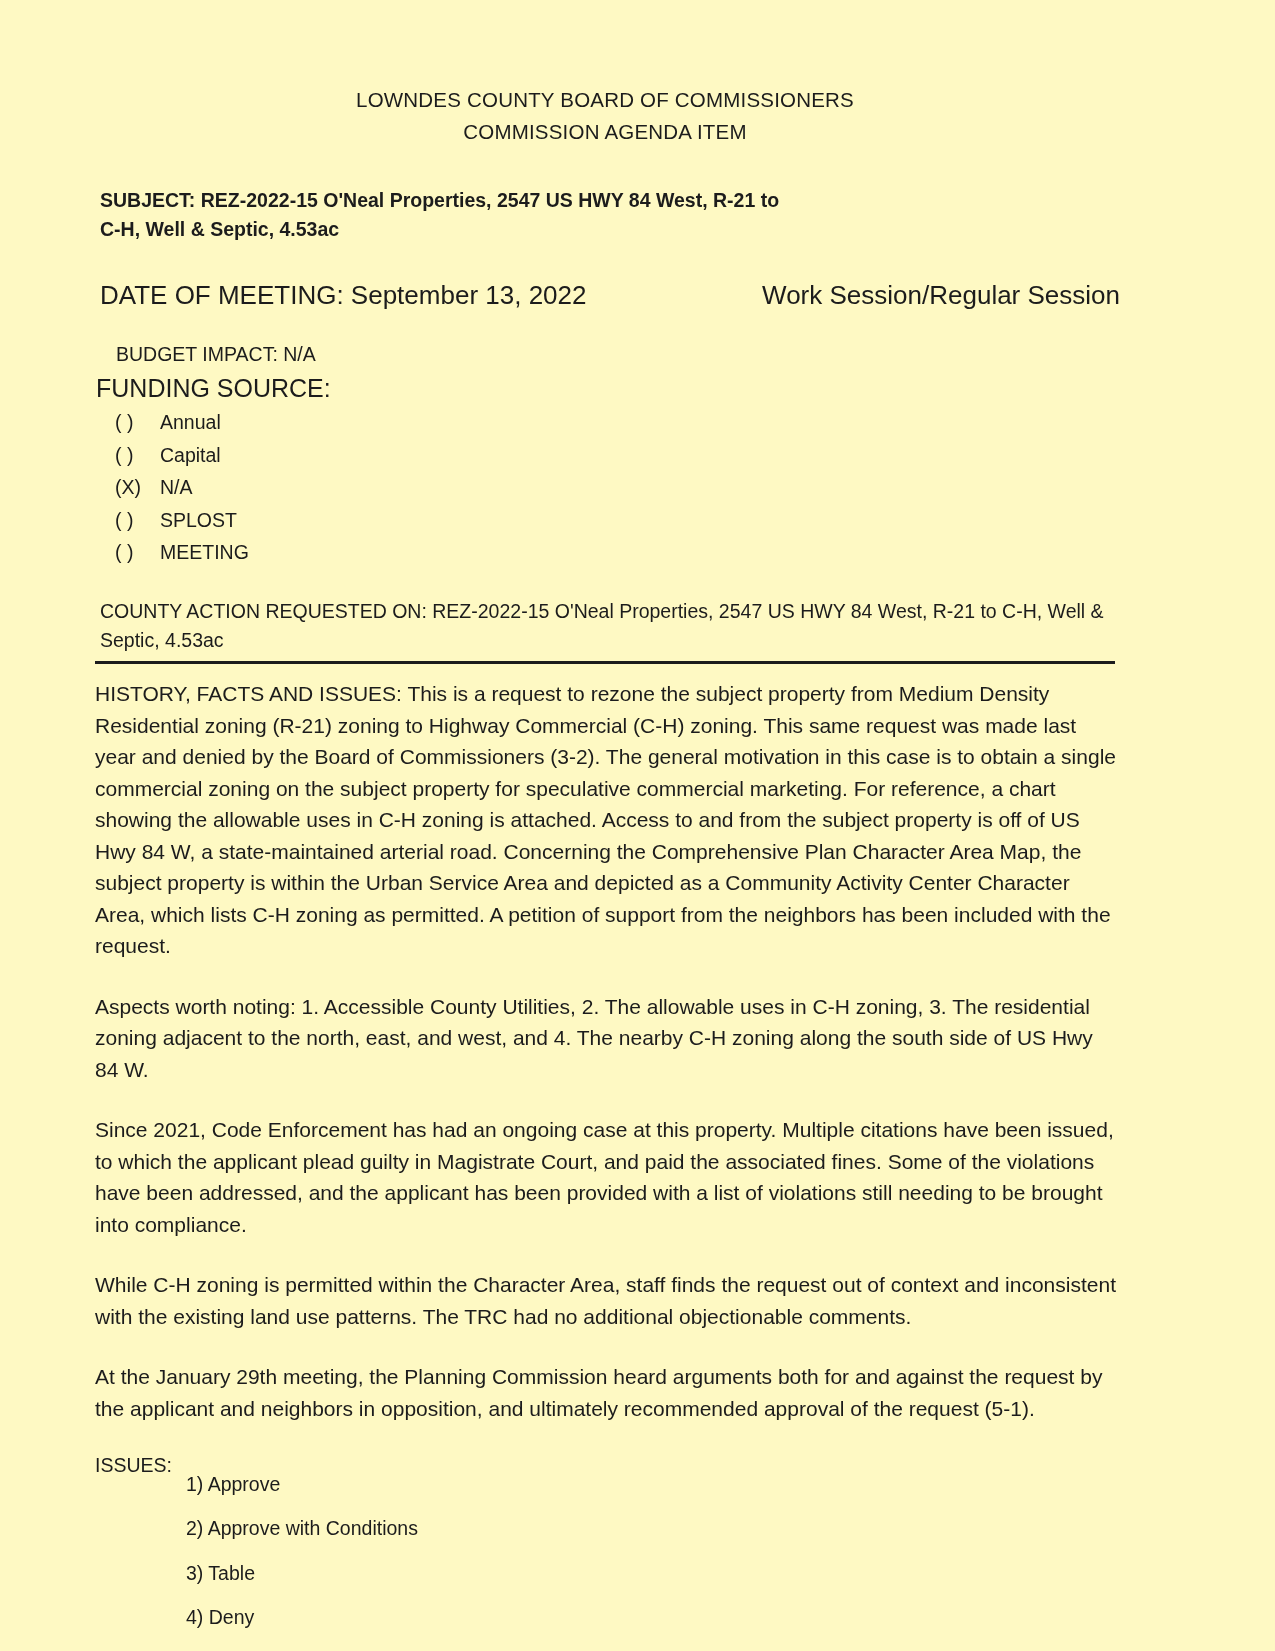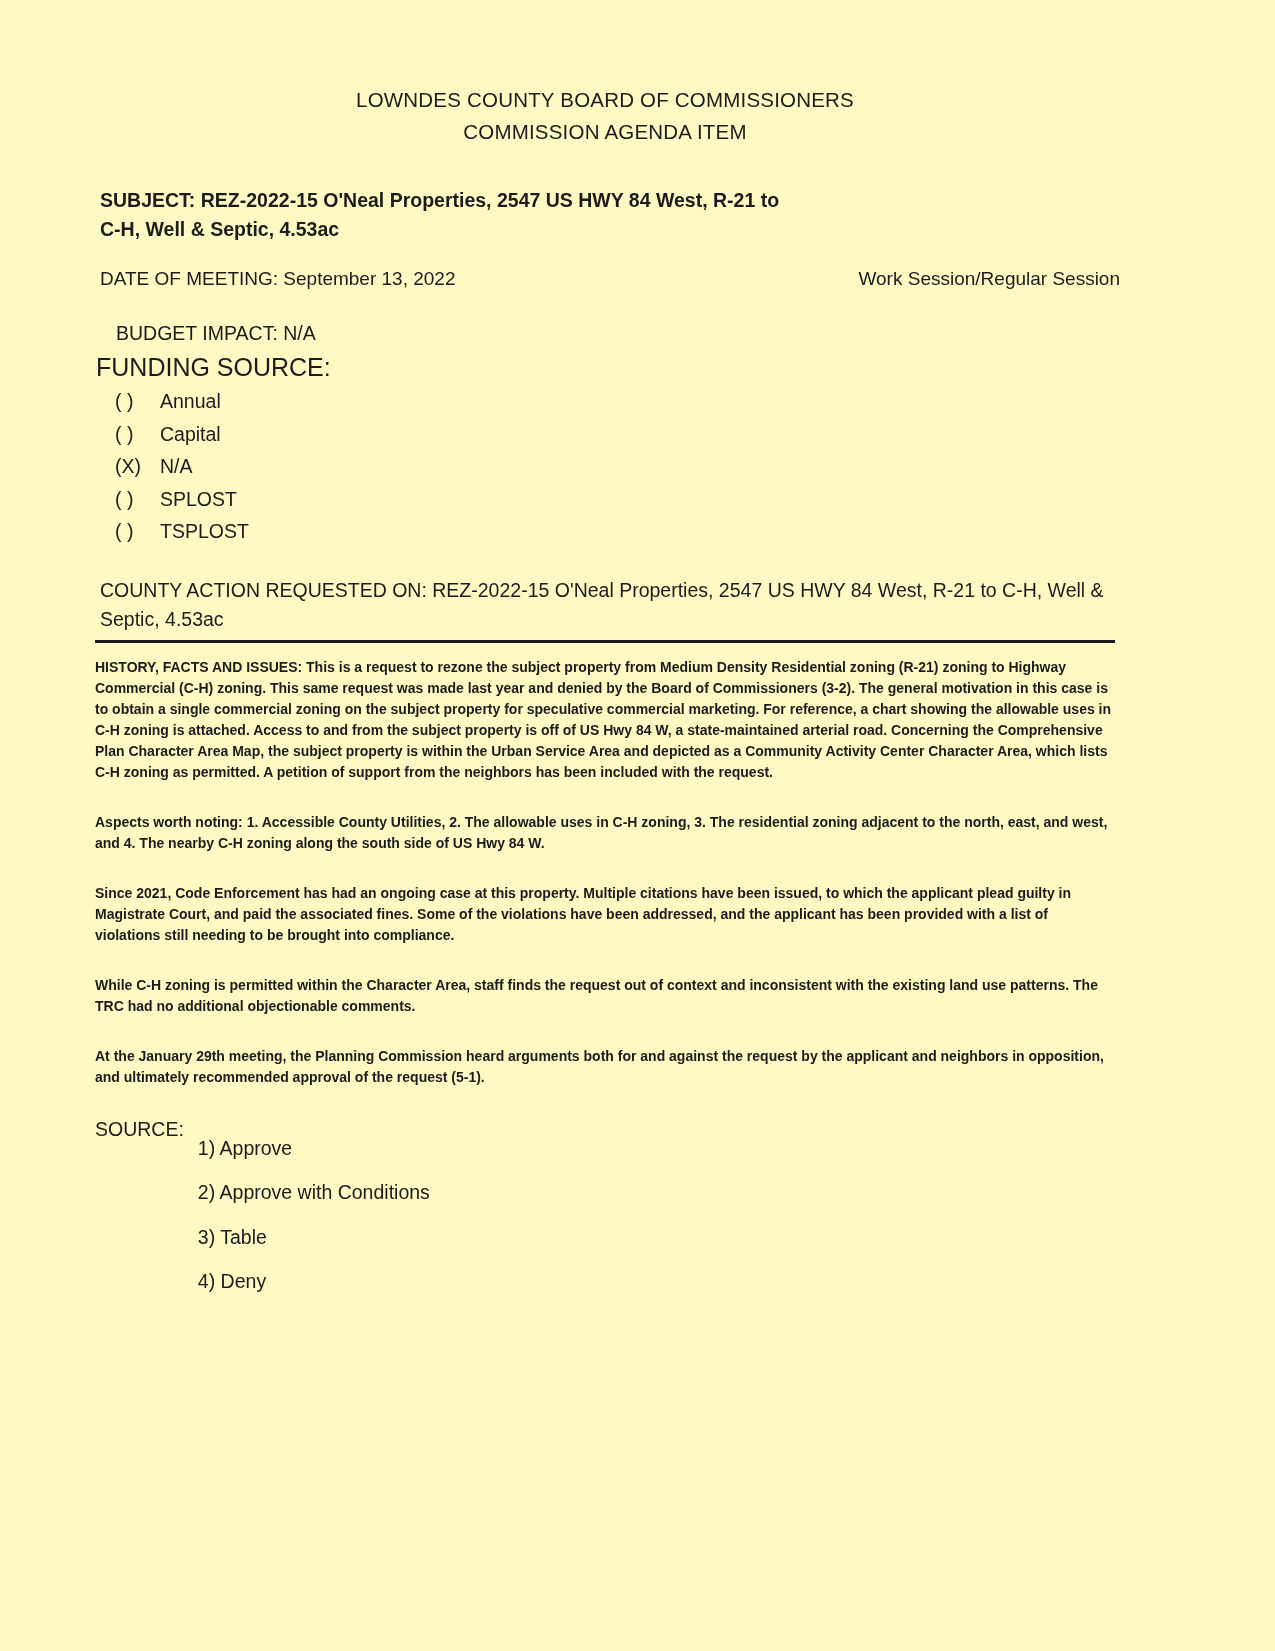--- a/index.html
+++ b/index.html
@@ -30,27 +30,27 @@
   }
   .subject {
     margin-top: 38px;
     margin-left: 5px;
     max-width: 700px;
     font-size: 19.5px;
     line-height: 1.5;
     font-weight: bold;
   }
   .date-row {
-    margin-top: 24px;
+    margin-top: 36px;
     margin-left: 5px;
     max-width: 1020px;
     display: flex;
     justify-content: space-between;
     align-items: baseline;
-    font-size: 19px;
+    font-size: 26px;
     padding-right: 45px;
   }
   .budget {
     margin-top: 32px;
     margin-left: 21px;
     font-size: 19.5px;
   }
   .funding-label {
     margin-top: 8px;
     margin-left: 1px;
@@ -84,23 +84,22 @@
     width: 1020px;
     border-bottom: 3px solid #1c1c1c;
   }
   .body-col {
     max-width: 1022px;
     margin-left: 0px;
   }
   .para {
     margin-top: 14px;
     margin-bottom: 0;
-    font-size: 14px;
+    font-size: 21px;
     line-height: 1.5;
-    font-weight: bold;
   }
   .para + .para {
     margin-top: 29px;
   }
   .options-block {
     margin-top: 30px;
     display: flex;
     align-items: flex-start;
     font-size: 19.5px;
   }
@@ -147,37 +146,37 @@
     <div class="funding-row">
       <span class="mark">(X)</span>
       <span class="lbl">N/A</span>
     </div>
     <div class="funding-row">
       <span class="mark">( )</span>
       <span class="lbl">SPLOST</span>
     </div>
     <div class="funding-row">
       <span class="mark">( )</span>
-      <span class="lbl">TSPLOST</span>
+      <span class="lbl">MEETING</span>
     </div>
   </div>
 
   <div class="county-action">COUNTY ACTION REQUESTED ON: REZ-2022-15 O'Neal Properties, 2547 US HWY 84 West, R-21 to C-H, Well &amp; Septic, 4.53ac</div>
 
   <div class="divider"></div>
 
   <div class="body-col">
     <p class="para">HISTORY, FACTS AND ISSUES: This is a request to rezone the subject property from Medium Density Residential zoning (R-21) zoning to Highway Commercial (C-H) zoning. This same request was made last year and denied by the Board of Commissioners (3-2). The general motivation in this case is to obtain a single commercial zoning on the subject property for speculative commercial marketing.  For reference, a chart showing the allowable uses in C-H zoning is attached.  Access to and from the subject property is off of US Hwy 84 W, a state-maintained arterial road. Concerning the Comprehensive Plan Character Area Map, the subject property is within the Urban Service Area and depicted as a Community Activity Center Character Area, which lists C-H zoning as permitted. A petition of support from the neighbors has been included with the request.</p>
     <p class="para">Aspects worth noting: 1. Accessible County Utilities, 2. The allowable uses in C-H zoning, 3. The residential zoning adjacent to the north, east, and west, and 4. The nearby C-H zoning along the south side of US Hwy 84 W.</p>
     <p class="para">Since 2021, Code Enforcement has had an ongoing case at this property. Multiple citations have been issued, to which the applicant plead guilty in Magistrate Court, and paid the associated fines. Some of the violations have been addressed, and the applicant has been provided with a list of violations still needing to be brought into compliance.</p>
     <p class="para">While C-H zoning is permitted within the Character Area, staff finds the request out of context and inconsistent with the existing land use patterns. The TRC had no additional objectionable comments.</p>
     <p class="para">At the January 29th meeting, the Planning Commission heard arguments both for and against the request by the applicant and neighbors in opposition, and ultimately recommended approval of the request (5-1).</p>
 
     <div class="options-block">
-      <span class="options-label">SOURCE:</span>
+      <span class="options-label">ISSUES:</span>
       <div class="options-list">
         <div class="opt">1) Approve</div>
         <div class="opt">2) Approve with Conditions</div>
         <div class="opt">3) Table</div>
         <div class="opt">4) Deny</div>
       </div>
     </div>
   </div>
 
 </div>

